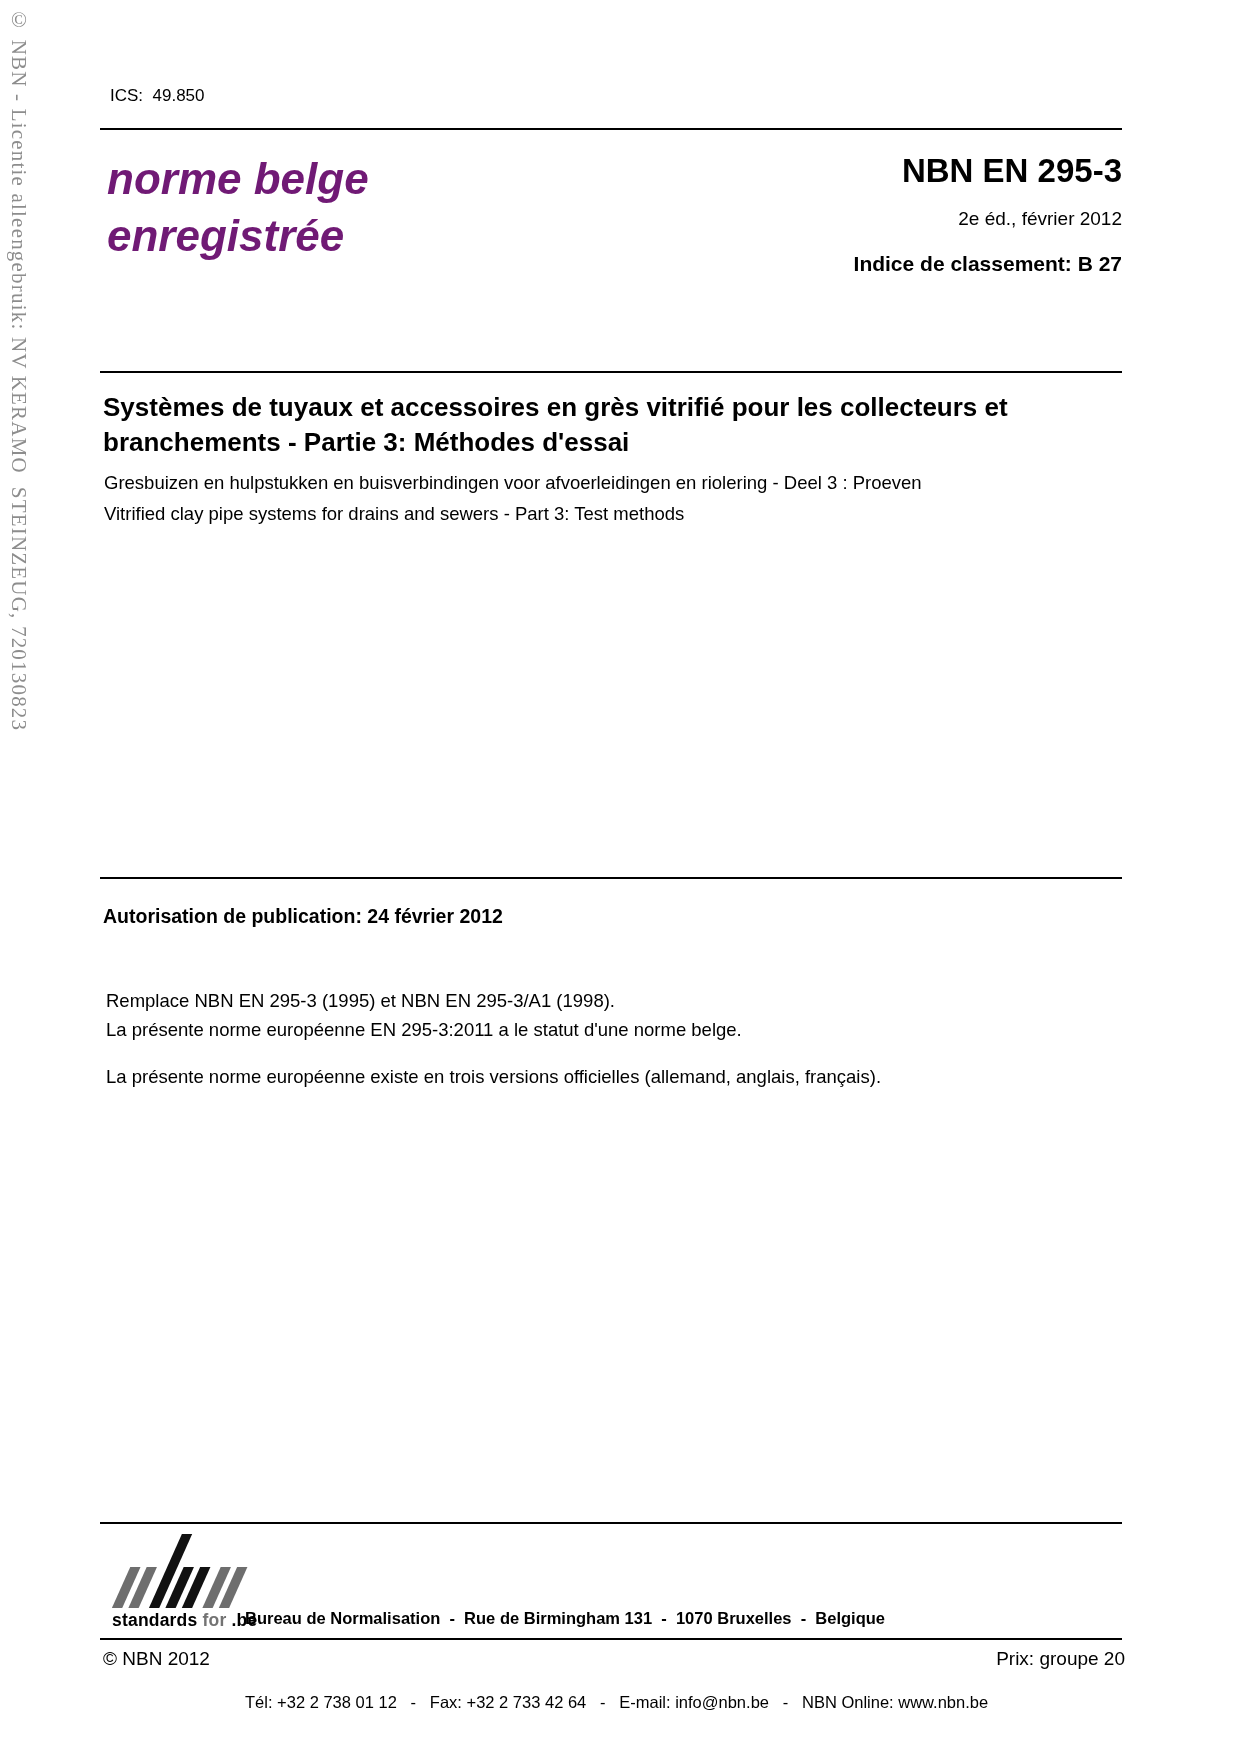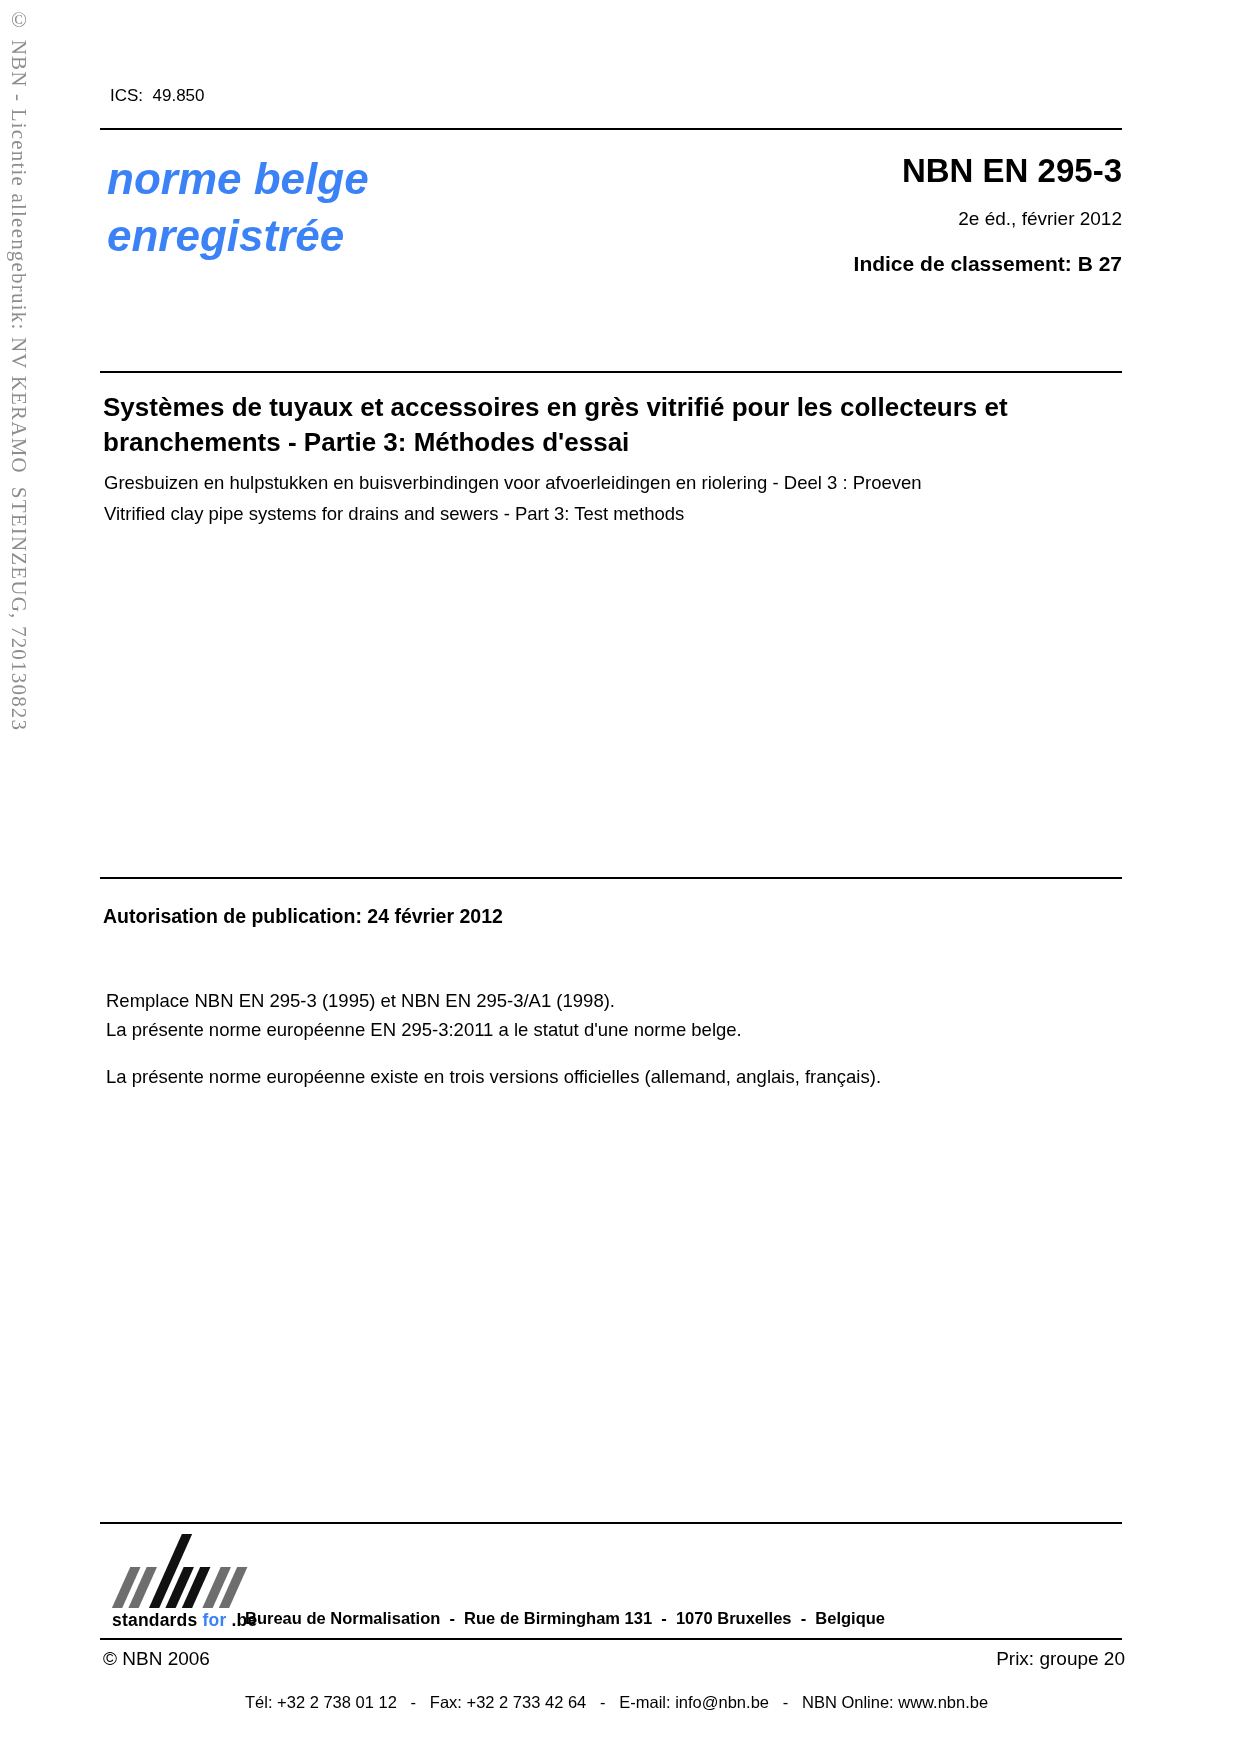--- a/index.html
+++ b/index.html
@@ -48,21 +48,21 @@
     white-space: pre;
   }
 
   .registered {
     position: absolute;
     left: 107px;
     top: 150px;
     font-size: 44px;
     font-weight: bold;
     font-style: italic;
-    color: #3b82f6;
+    color: #701a75;
     line-height: 57px;
     white-space: pre-line;
   }
 
   .std-number {
     position: absolute;
     right: 118px;
     top: 152px;
     font-size: 33px;
     font-weight: bold;
@@ -133,21 +133,21 @@
     top: 1534px;
   }
   .logo svg { display: block; }
   .logo-caption {
     margin-top: 2px;
     font-size: 17.5px;
     font-weight: bold;
     letter-spacing: 0.2px;
     white-space: pre;
   }
-  .logo-caption .for { color: #3b82f6; }
+  .logo-caption .for { color: #737373; }
 
   .footer-text {
     position: absolute;
     left: 245px;
     top: 1548px;
     font-size: 16.5px;
     line-height: 28px;
     white-space: pre;
   }
   .footer-text .addr { font-weight: bold; }
@@ -215,16 +215,16 @@
   </div>
 
   <div class="footer-text">
     <div class="addr">Bureau de Normalisation  -  Rue de Birmingham 131  -  1070 Bruxelles  -  Belgique</div>
     <div class="contact">Tél: +32 2 738 01 12   -   Fax: +32 2 733 42 64   -   E-mail: info@nbn.be   -   NBN Online: www.nbn.be</div>
     
   </div>
 
   <div class="rule rule-5"></div>
 
-  <div class="copyright">© NBN 2006</div>
+  <div class="copyright">© NBN 2012</div>
   <div class="price">Prix: groupe 20</div>
 
 </div>
 
 </body></html>

